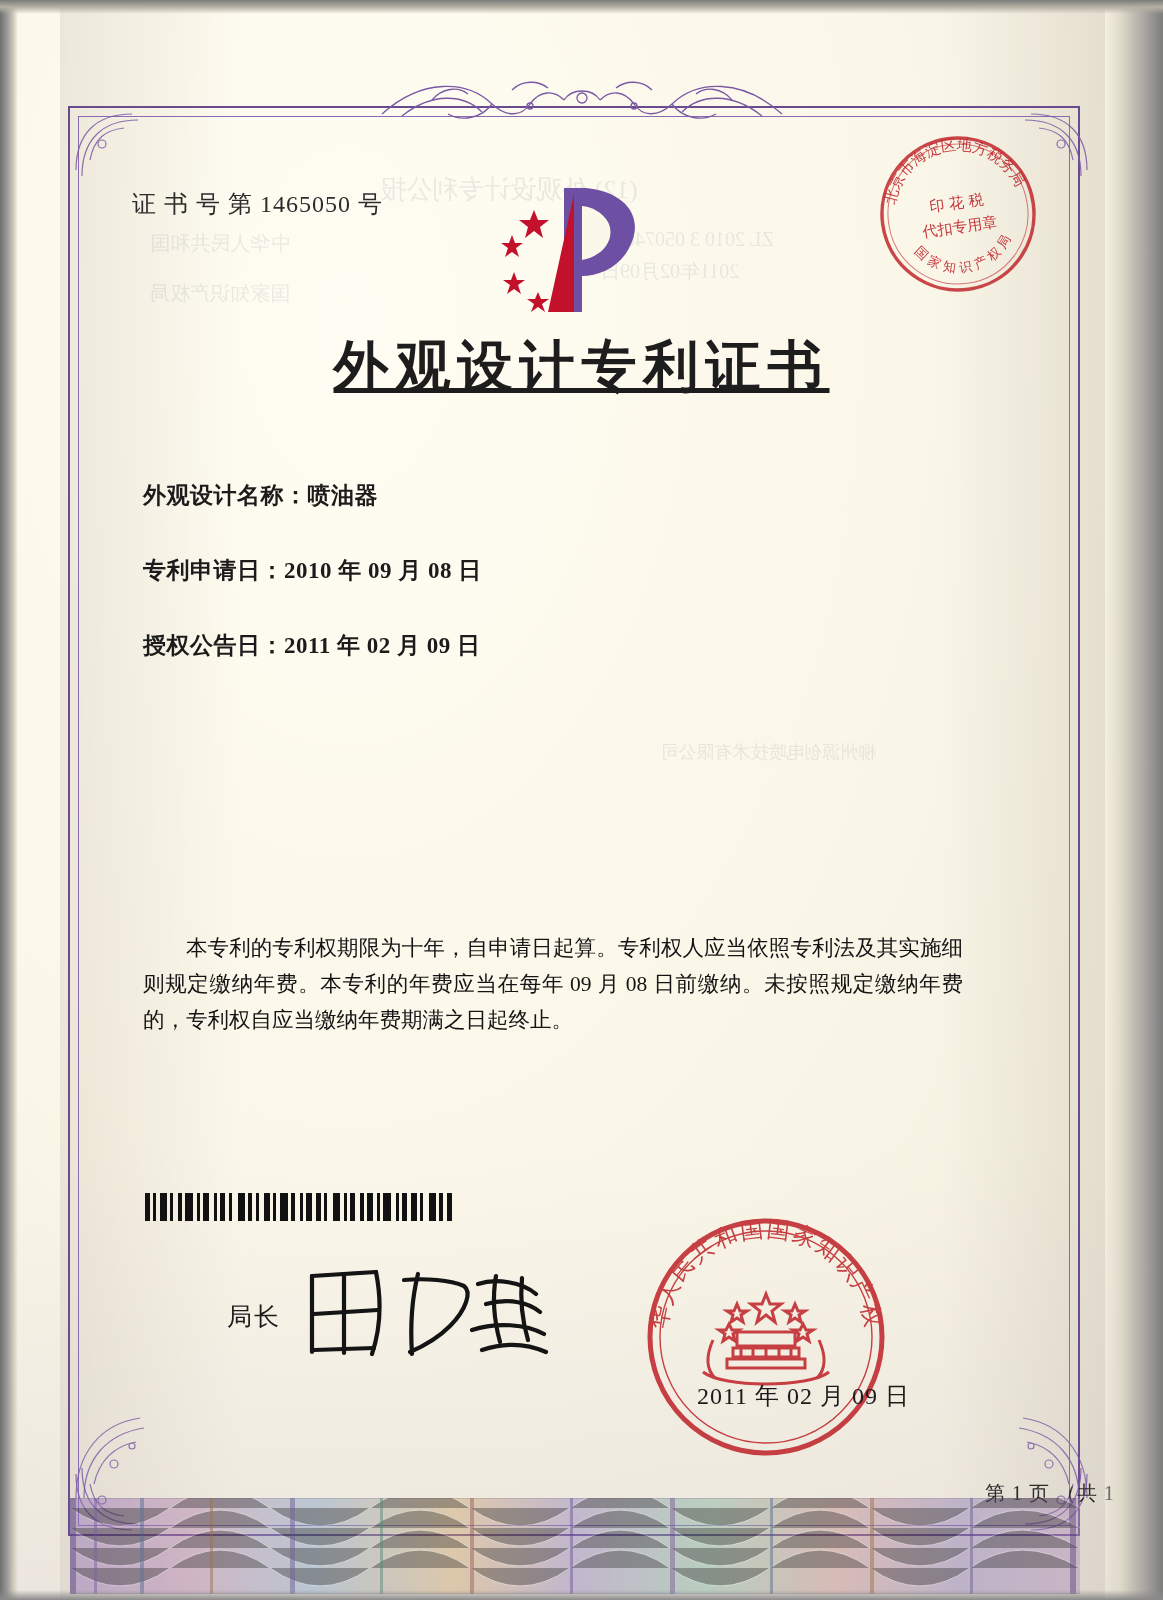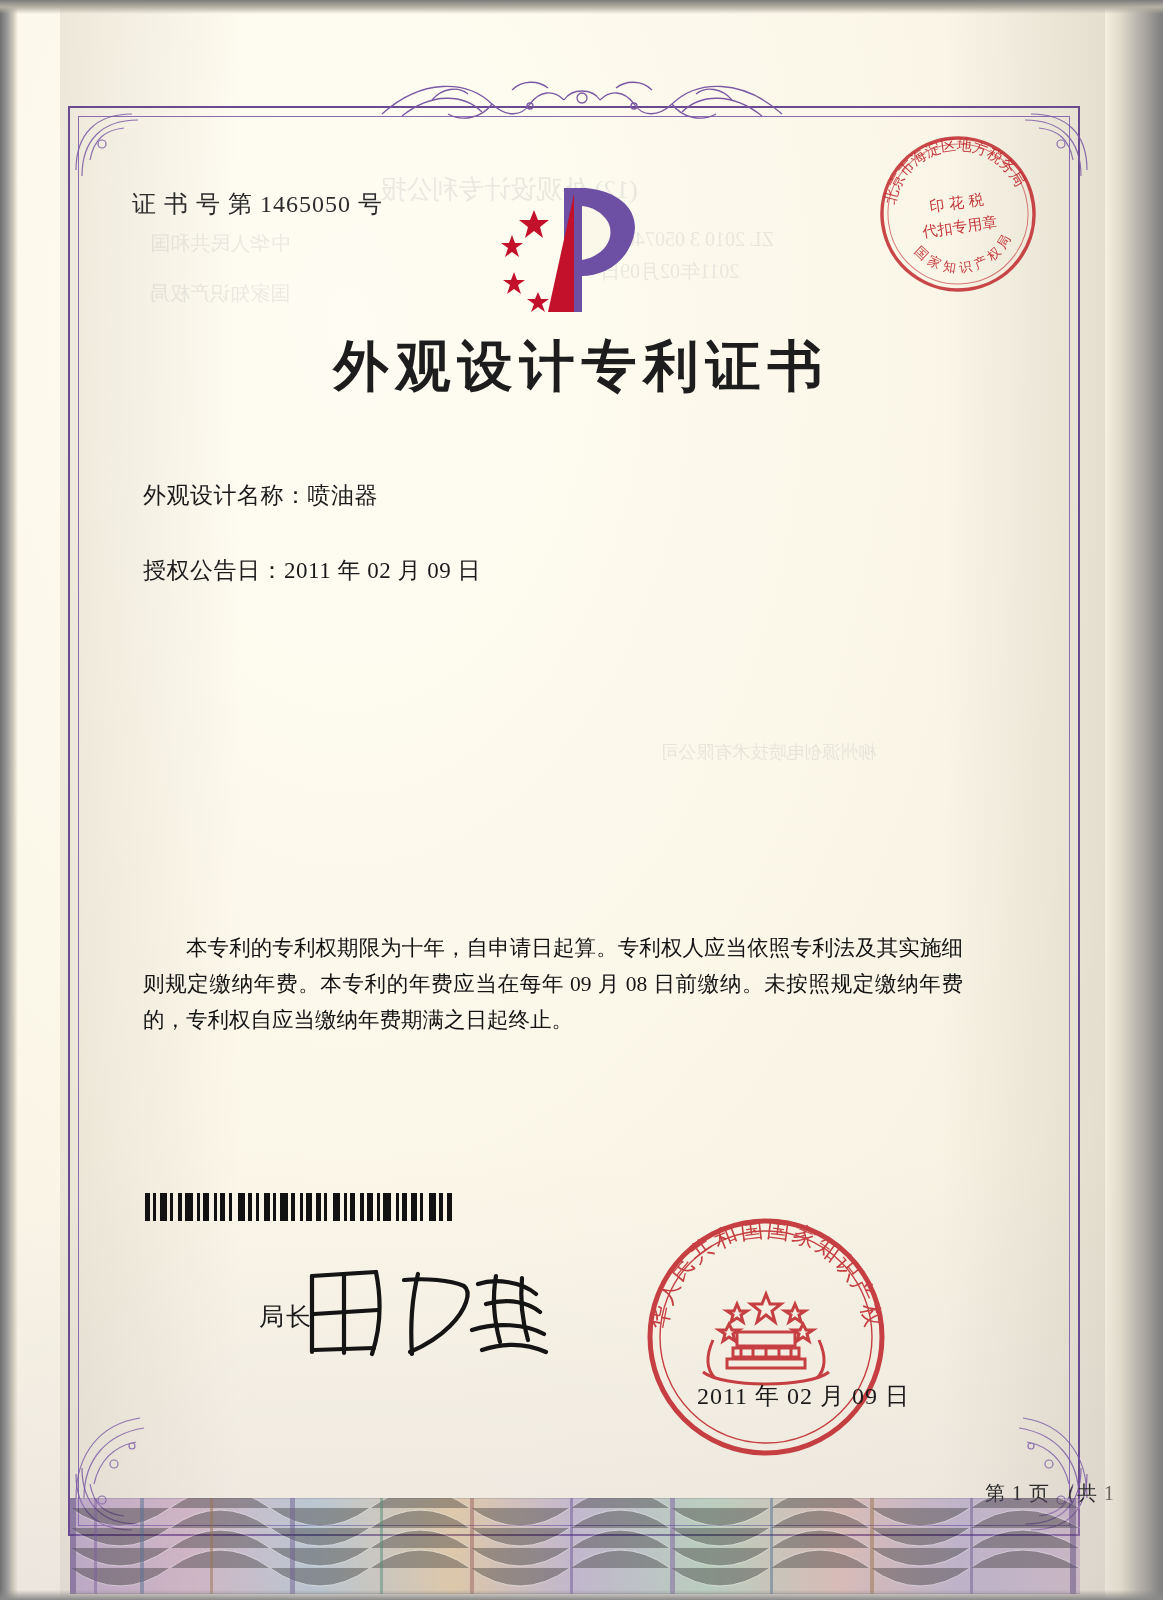--- a/index.html
+++ b/index.html
@@ -121,32 +121,34 @@
   }
   .title {
     position: absolute;
     left: 0; right: 0; top: 330px;
     text-align: center;
     font-size: 55px;
     letter-spacing: 7px;
     font-weight: 700;
     color: #1d1d1d;
     font-family: "DejaVu Serif", "Liberation Serif", serif;
+    text-decoration: underline;
   }
   .fields {
     position: absolute;
     left: 143px; top: 480px;
     width: 820px;
     color: #1b1b1b;
   }
   .field-row {
     font-size: 23px;
     margin-bottom: 44px;
     white-space: nowrap;
     letter-spacing: .5px;
+    font-weight: bold;
   }
   .field-label {
     display: inline-block;
   }
   .field-value {
     display: inline-block;
   }
   .ltr { font-family: "Liberation Serif", serif; letter-spacing: 1px; }
 
   .paragraphs {
@@ -175,21 +177,20 @@
     background: #111;
     height: 100%;
   }
 
   .director-label {
     position: absolute;
     left: 227px; top: 1300px;
     font-size: 25px;
     color: #1b1b1b;
     letter-spacing: 2px;
-    margin-left: 32px;
   }
   .signature {
     position: absolute;
     left: 300px; top: 1258px;
     width: 250px; height: 110px;
   }
 
   .stamp-nat {
     position: absolute;
     left: 641px; top: 1212px;
@@ -347,20 +348,23 @@
         <text x="86" y="104" fill="#c0272d" font-size="15" text-anchor="middle" font-family="DejaVu Serif, serif" opacity="0.92">代扣专用章</text>
       </g>
     </svg>
   </div>
 
   <div class="title">外观设计专利证书</div>
 
   <div class="fields">
     <div class="field-row">
       <span class="field-label">外观设计名称：</span><span class="field-value">喷油器</span>
+    </div>
+    <div class="field-row">
+      <span class="field-label">专利申请日：</span><span class="field-value">2010 年 09 月 08 日</span>
     </div>
     <div class="field-row">
       <span class="field-label">授权公告日：</span><span class="field-value">2011 年 02 月 09 日</span>
     </div>
   </div>
 
   <div class="paragraphs">
     <p>本专利的专利权期限为十年，自申请日起算。专利权人应当依照专利法及其实施细则规定缴纳年费。本专利的年费应当在每年 09 月 08 日前缴纳。未按照规定缴纳年费的，专利权自应当缴纳年费期满之日起终止。</p>
   </div>
 

